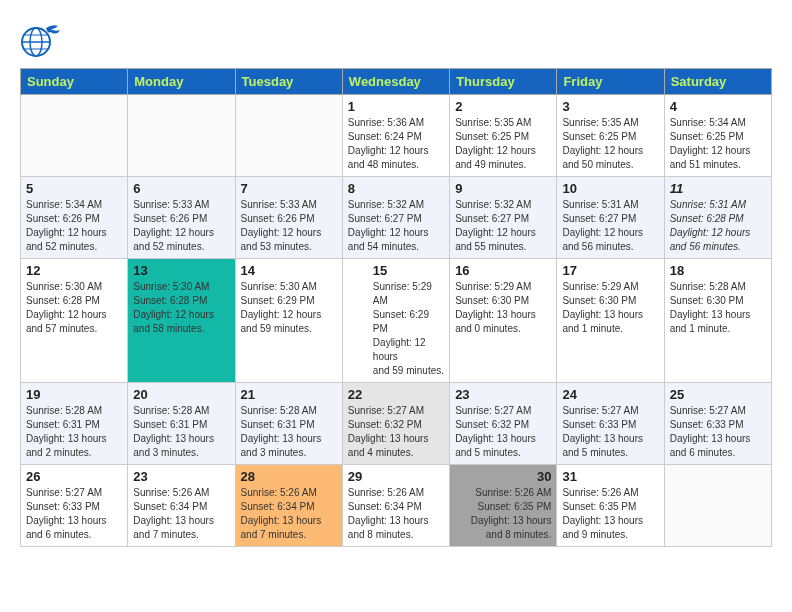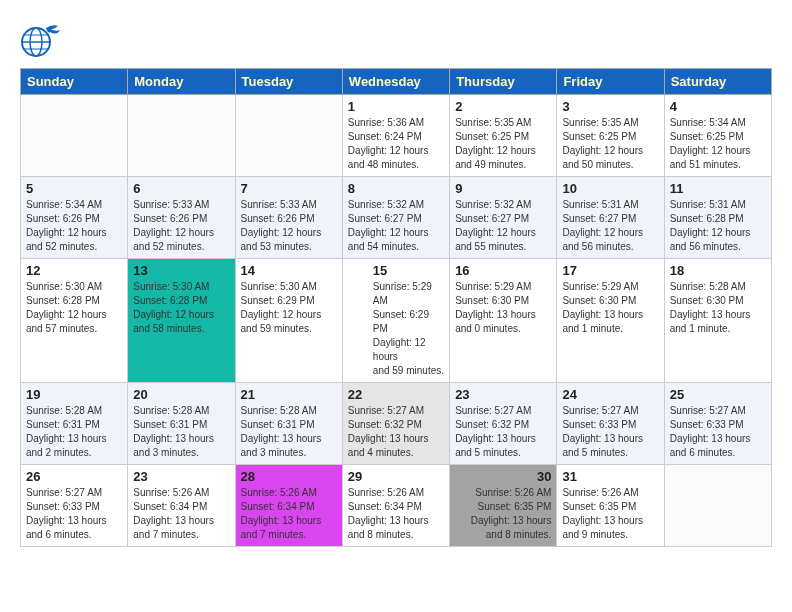--- a/index.html
+++ b/index.html
@@ -33,21 +33,21 @@
       font-size: 16px;
       color: #333;
     }
     .calendar {
       width: 100%;
       border-collapse: collapse;
       table-layout: fixed;
     }
     .calendar th {
       background: #1565c0;
-      color: #fef9c3;
+      color: #bef264;
       text-align: left;
       padding: 5px 6px;
       font-size: 13px;
       border: 1px solid #aaa;
     }
     .calendar td {
       border: 1px solid #ccc;
       vertical-align: top;
       padding: 4px 5px;
       font-size: 10.5px;
@@ -181,21 +181,21 @@
 Daylight: 12 hours
 and 55 minutes.</div>
         </td>
         <td style="background: rgb(240, 244, 250);">
           <div class="day-num">10</div>
           <div class="day-info" style="white-space: pre-line;">Sunrise: 5:31 AM
 Sunset: 6:27 PM
 Daylight: 12 hours
 and 56 minutes.</div>
         </td>
-        <td style="background: rgb(240, 244, 250);">
+        <td style="background: rgb(240, 244, 250); font-style: italic;">
           <div class="day-num">11</div>
           <div class="day-info" style="white-space: pre-line;">Sunrise: 5:31 AM
 Sunset: 6:28 PM
 Daylight: 12 hours
 and 56 minutes.</div>
         </td>
       </tr>
       <tr>
         <td style="background: rgb(255, 255, 255);">
           <div class="day-num">12</div>
@@ -306,21 +306,21 @@
 Daylight: 13 hours
 and 6 minutes.</div>
         </td>
         <td style="background: rgb(255, 255, 255);">
           <div class="day-num">23</div>
           <div class="day-info" style="white-space: pre-line;">Sunrise: 5:26 AM
 Sunset: 6:34 PM
 Daylight: 13 hours
 and 7 minutes.</div>
         </td>
-        <td style="background: #d946ef;">
+        <td style="background: #fdba74;">
           <div class="day-num">28</div>
           <div class="day-info" style="white-space: pre-line;">Sunrise: 5:26 AM
 Sunset: 6:34 PM
 Daylight: 13 hours
 and 7 minutes.</div>
         </td>
         <td style="background: rgb(255, 255, 255);">
           <div class="day-num">29</div>
           <div class="day-info" style="white-space: pre-line;">Sunrise: 5:26 AM
 Sunset: 6:34 PM

